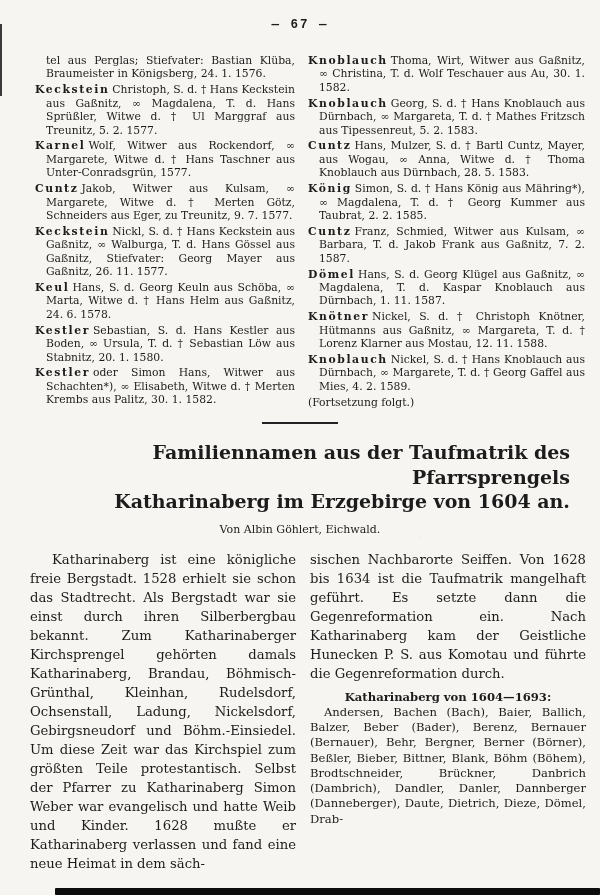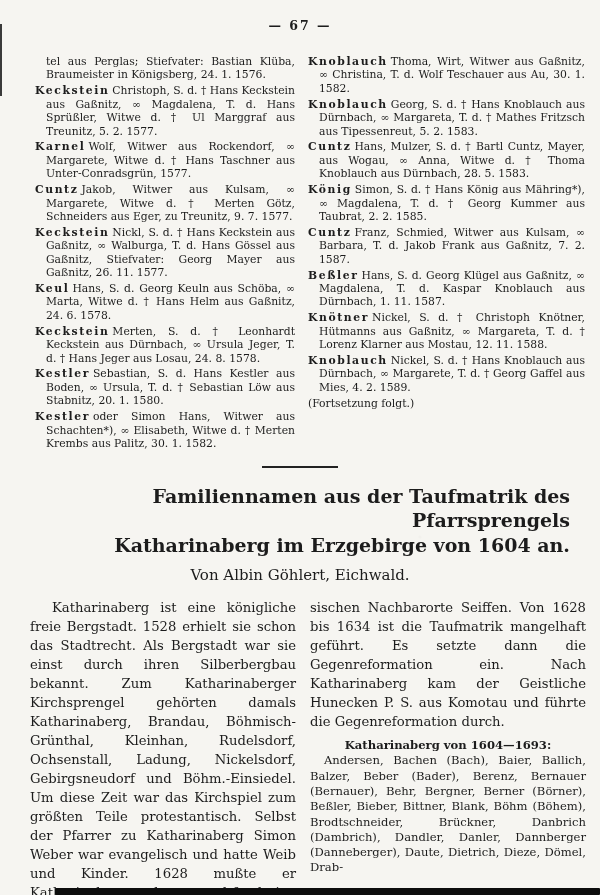--- a/index.html
+++ b/index.html
@@ -16,20 +16,21 @@
                      radial-gradient(circle at 70% 60%, rgba(0,0,0,0.015) 0 1px, transparent 2px);
     color:#1c1c1c;
     overflow:hidden;
   }
   .page-number{
     text-align:center;
     padding-top:18px;
     font-size:12.5px;
     letter-spacing:2px;
     font-weight:bold;
+    font-family:Liberation Mono, monospace;
   }
   
   .register{
     display:flex;
     padding:22px 15px 0 35px;
     gap:13px;
     font-size:10.8px;
     line-height:13.4px;
     text-align:justify;
   }
@@ -61,21 +62,21 @@
   .article-title{
     margin:16px 30px 0 30px;
     text-align:right;
     font-size:19px;
     line-height:24.5px;
     font-weight:bold;
   }
   .byline{
     margin-top:9px;
     text-align:center;
-    font-size:15px;
+    font-size:11px;
   }
   .article-cols{
     display:flex;
     padding:14px 14px 0 30px;
     gap:14px;
     text-align:justify;
   }
   .article-cols .col-left{width:266px;}
   .article-cols .col-right{width:276px;}
   .article-cols p{
@@ -126,40 +127,39 @@
         <p class="entry"><span class="lead">Keckstein</span><span class="rest">Christoph, S. d. † Hans Keckstein aus Gaßnitz, ∞ Magdalena, T. d. Hans Sprüßler, Witwe d. † Ul Marggraf aus Treunitz, 5. 2. 1577.</span></p>
 
         <p class="entry"><span class="lead">Karnel</span><span class="rest">Wolf, Witwer aus Rockendorf, ∞ Margarete, Witwe d. † Hans Taschner aus Unter-Conradsgrün, 1577.</span></p>
 
         <p class="entry"><span class="lead">Cuntz</span><span class="rest">Jakob, Witwer aus Kulsam, ∞ Margarete, Witwe d. † Merten Götz, Schneiders aus Eger, zu Treunitz, 9. 7. 1577.</span></p>
 
         <p class="entry"><span class="lead">Keckstein</span><span class="rest">Nickl, S. d. † Hans Keckstein aus Gaßnitz, ∞ Walburga, T. d. Hans Gössel aus Gaßnitz, Stiefvater: Georg Mayer aus Gaßnitz, 26. 11. 1577.</span></p>
 
         <p class="entry"><span class="lead">Keul</span><span class="rest">Hans, S. d. Georg Keuln aus Schöba, ∞ Marta, Witwe d. † Hans Helm aus Gaßnitz, 24. 6. 1578.</span></p>
 
-        <p class="entry"><span class="lead">Keckstein</span><span class="rest">Merten, S. d. † Leonhardt Keckstein aus Dürnbach, ∞ Ursula Jeger, T. d. † Hans Jeger aus Losau, 24. 8. 1578.</span></p>
 
         <p class="entry"><span class="lead">Kestler</span><span class="rest">Sebastian, S. d. Hans Kestler aus Boden, ∞ Ursula, T. d. † Sebastian Löw aus Stabnitz, 20. 1. 1580.</span></p>
 
         <p class="entry"><span class="lead">Kestler</span><span class="rest">oder Simon Hans, Witwer aus Schachten*), ∞ Elisabeth, Witwe d. † Merten Krembs aus Palitz, 30. 1. 1582.</span></p>
       </div>
     <div class="col-right">
       <div>
 
           <p class="entry"><span class="lead">Knoblauch</span><span class="rest">Thoma, Wirt, Witwer aus Gaßnitz, ∞ Christina, T. d. Wolf Teschauer aus Au, 30. 1. 1582.</span></p>
 
           <p class="entry"><span class="lead">Knoblauch</span><span class="rest">Georg, S. d. † Hans Knoblauch aus Dürnbach, ∞ Margareta, T. d. † Mathes Fritzsch aus Tipessenreut, 5. 2. 1583.</span></p>
 
           <p class="entry"><span class="lead">Cuntz</span><span class="rest">Hans, Mulzer, S. d. † Bartl Cuntz, Mayer, aus Wogau, ∞ Anna, Witwe d. † Thoma Knoblauch aus Dürnbach, 28. 5. 1583.</span></p>
 
           <p class="entry"><span class="lead">König</span><span class="rest">Simon, S. d. † Hans König aus Mähring*), ∞ Magdalena, T. d. † Georg Kummer aus Taubrat, 2. 2. 1585.</span></p>
 
           <p class="entry"><span class="lead">Cuntz</span><span class="rest">Franz, Schmied, Witwer aus Kulsam, ∞ Barbara, T. d. Jakob Frank aus Gaßnitz, 7. 2. 1587.</span></p>
 
-          <p class="entry"><span class="lead">Beßler</span><span class="rest">Hans, S. d. Georg Klügel aus Gaßnitz, ∞ Magdalena, T. d. Kaspar Knoblauch aus Dürnbach, 1. 11. 1587.</span></p>
+          <p class="entry"><span class="lead">Dömel</span><span class="rest">Hans, S. d. Georg Klügel aus Gaßnitz, ∞ Magdalena, T. d. Kaspar Knoblauch aus Dürnbach, 1. 11. 1587.</span></p>
 
           <p class="entry"><span class="lead">Knötner</span><span class="rest">Nickel, S. d. † Christoph Knötner, Hütmanns aus Gaßnitz, ∞ Margareta, T. d. † Lorenz Klarner aus Mostau, 12. 11. 1588.</span></p>
 
           <p class="entry"><span class="lead">Knoblauch</span><span class="rest">Nickel, S. d. † Hans Knoblauch aus Dürnbach, ∞ Margarete, T. d. † Georg Gaffel aus Mies, 4. 2. 1589.</span></p>
 
         </div>
       <p class="continuation-note">(Fortsetzung folgt.)</p>
     </div>
   </div>
 

